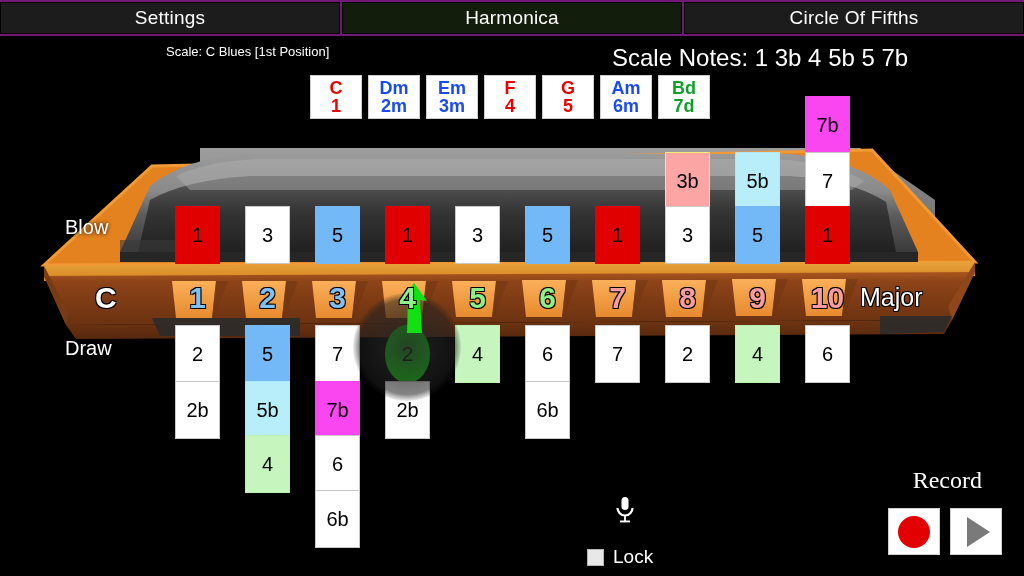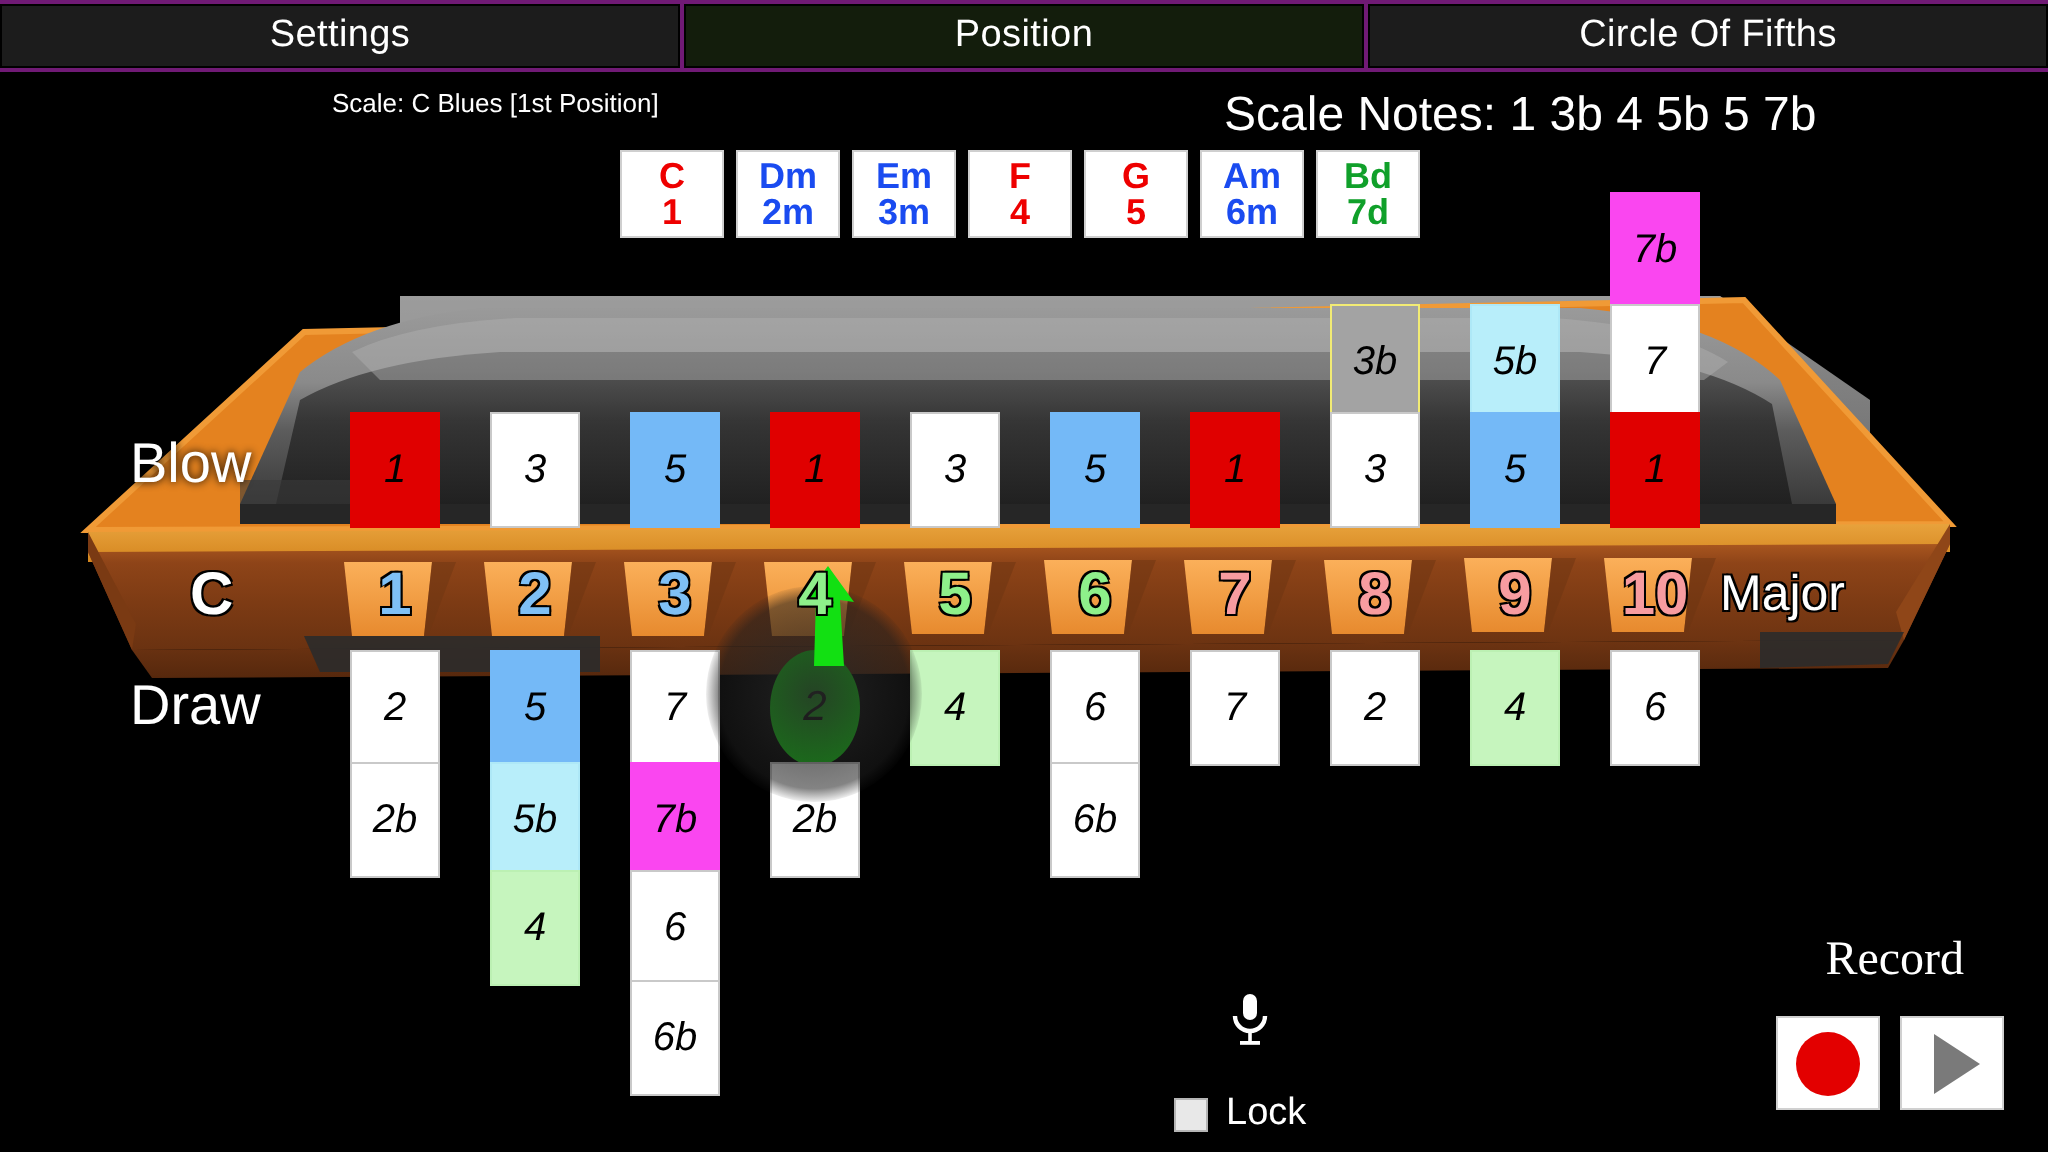--- a/index.html
+++ b/index.html
@@ -96,26 +96,25 @@
   .grid { position: absolute; left: 0; top: 0; width:1024px; height:576px; z-index: 20;}
   .cell {
     position: absolute;
     width: 45px; height: 58px;
     box-sizing: border-box;
     border: 1px solid #c9c9c9;
     display: flex; align-items: center; justify-content: center;
     font-size: 20px;
     color: #000;
     background: #ffffff;
-    font-style: italic;
   }
   .cell.red   { background:#e00000; color:#000; border-color:#e00000;}
   .cell.blue  { background:#74b9f7; color:#000; border-color:#74b9f7;}
   .cell.white { background:#ffffff; color:#000; }
-  .cell.yellow{ background:#a3a3a3; color:#000; border-color:#f2eb74;}
+  .cell.yellow{ background:#fca5a5; color:#000; border-color:#f2eb74;}
   .cell.cyan  { background:#b8eefa; color:#000; border-color:#aee8f7;}
   .cell.magenta{background:#fa46f0; color:#000; border-color:#fa46f0;}
   .cell.lgreen{ background:#c6f5be; color:#000; border-color:#bcf0b3;}
 
   
   .cell.active-circle {
     border: none;
     background: transparent;
   }
   .cell.active-circle .dot {
@@ -135,21 +134,21 @@
   }
   .breath-arrow {
     position: absolute;
     z-index: 21;
     pointer-events: none;
   }
 
   
   .side-label {
     position: absolute;
-    font-size: 28px; color: #fff;
+    font-size: 20px; color: #fff;
     z-index: 22;
     text-shadow: 0 0 4px #000;
   }
   .hole-num {
     position: absolute;
     width: 45px; text-align: center;
     font-size: 30px; font-weight: bold;
     z-index: 22;
     text-shadow: -1px -1px 0 #000, 1px -1px 0 #000, -1px 1px 0 #000, 1px 1px 0 #000;
   }
@@ -212,21 +211,21 @@
 </head>
 <body>
 
 <div id="app">
 
   <div class="tabbar">
     <div class="tab">
       <span>Settings</span>
     </div>
     <div class="tab active">
-      <span>Position</span>
+      <span>Harmonica</span>
     </div>
     <div class="tab">
       <span>Circle Of Fifths</span>
     </div>
   </div>
 
   <div class="info-row">
     <div class="scale-label">Scale: C Blues [1st Position]</div>
     <div class="scalenotes-label">Scale Notes: 1 3b 4 5b 5 7b</div>
   </div>

